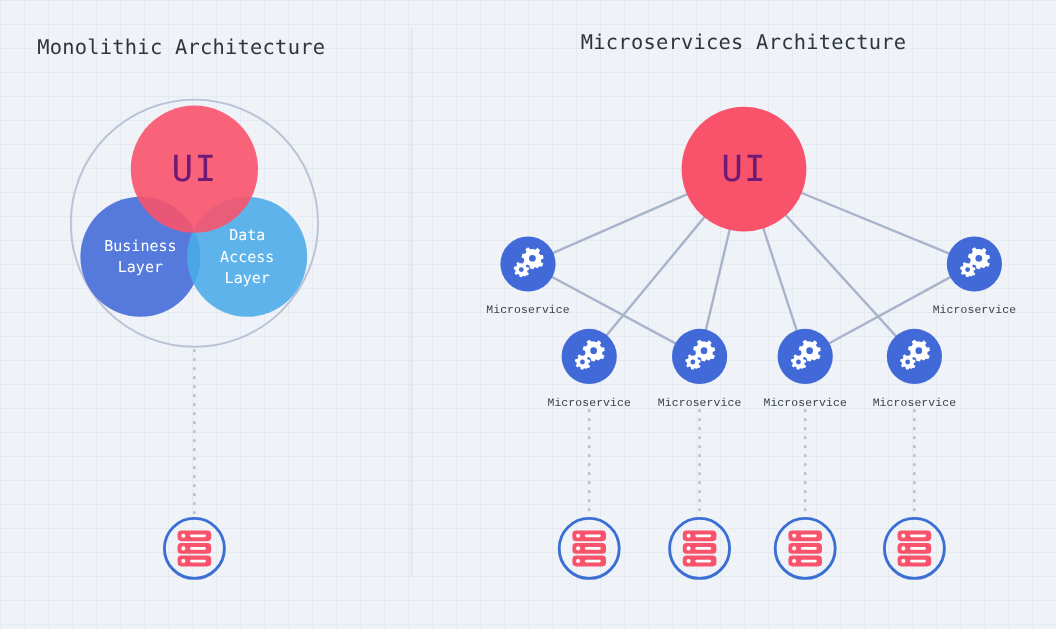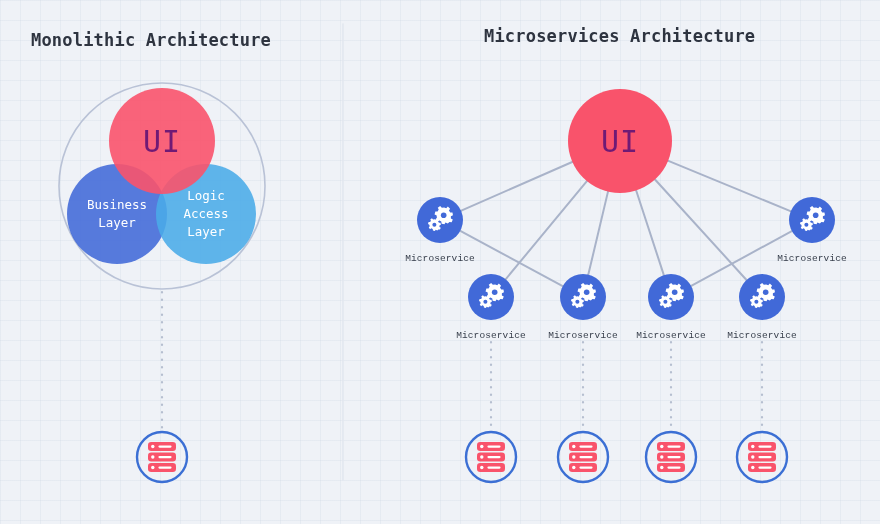--- a/index.html
+++ b/index.html
@@ -28,21 +28,21 @@
   .svg-layer {
     position: absolute;
     left: 0;
     top: 0;
     width: 880px;
     height: 524px;
   }
   .panel-title {
     position: absolute;
     font-size: 17px;
-    font-weight: 700;
+    font-weight: 400;
     color: #2e3440;
     letter-spacing: 0.2px;
     white-space: nowrap;
   }
   #title-mono { left: 31px; top: 30px; }
   #title-micro { left: 484px; top: 26px; }
 
   .node-label {
     position: absolute;
     font-size: 9.5px;
@@ -193,21 +193,21 @@
     </g>
 </svg>
 
 <div class="panel-title" id="title-mono">Monolithic Architecture</div>
 <div class="panel-title" id="title-micro">Microservices Architecture</div>
 
 <div id="overlay-labels">
     <div class="ui-text" style="left: 162px; top: 141px; font-size: 30px;">UI</div>
     <div class="lobe-text" style="left: 117px; top: 214px;">Business
 Layer</div>
-    <div class="lobe-text" style="left: 206px; top: 214px;">Logic
+    <div class="lobe-text" style="left: 206px; top: 214px;">Data
 Access
 Layer</div>
     <div class="ui-text" style="left: 620px; top: 141px; font-size: 30px;">UI</div>
     <div class="node-label" style="left: 440px; top: 253px;">Microservice</div>
     <div class="node-label" style="left: 812px; top: 253px;">Microservice</div>
     <div class="node-label" style="left: 491px; top: 330px;">Microservice</div>
     <div class="node-label" style="left: 583px; top: 330px;">Microservice</div>
     <div class="node-label" style="left: 671px; top: 330px;">Microservice</div>
     <div class="node-label" style="left: 762px; top: 330px;">Microservice</div>
   </div>

